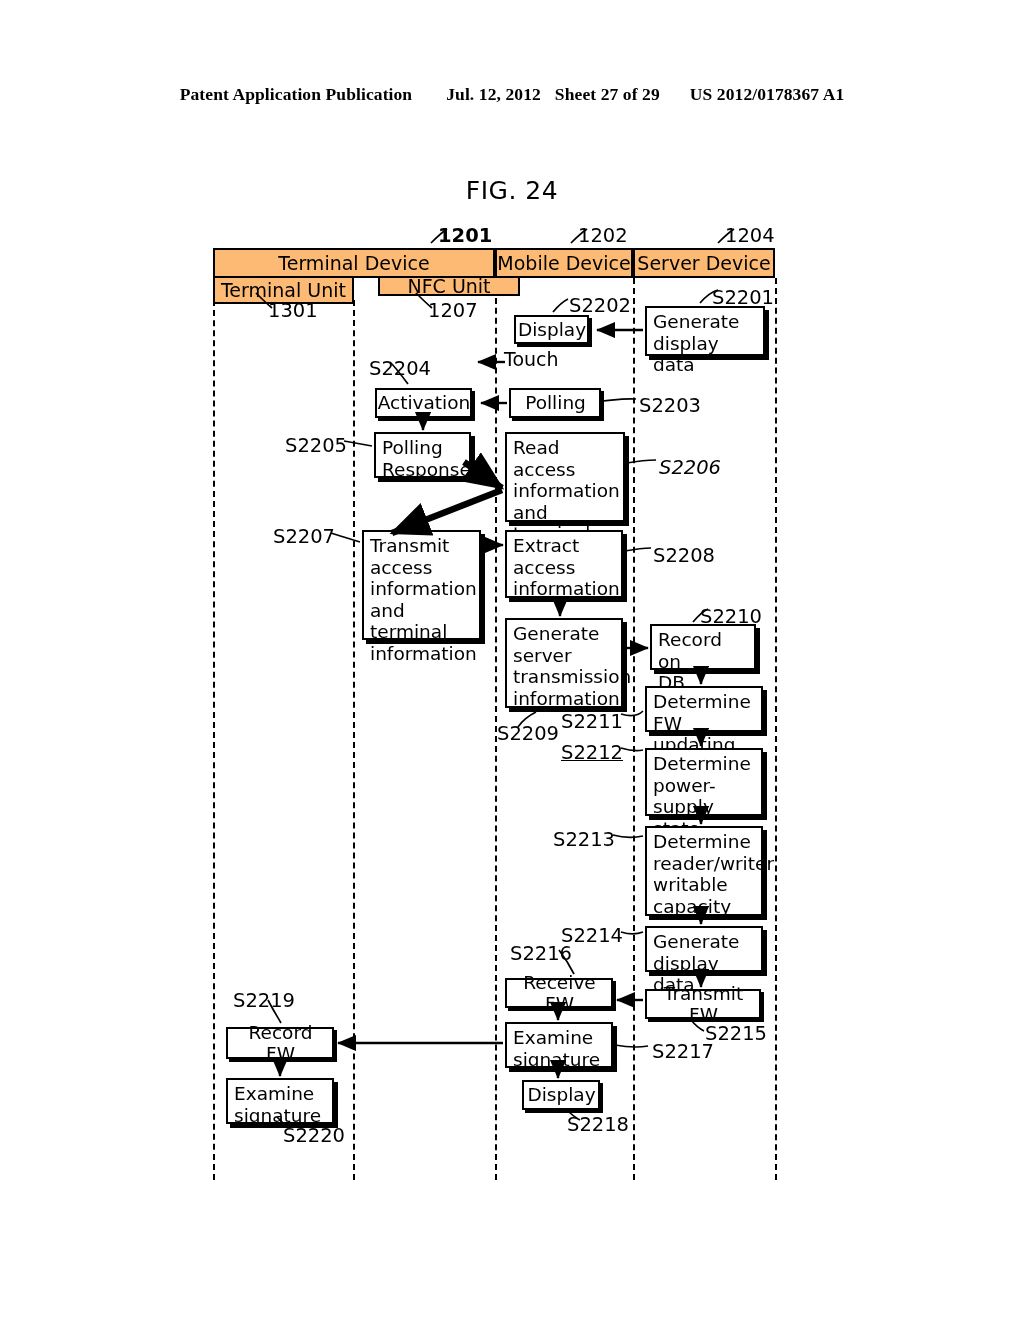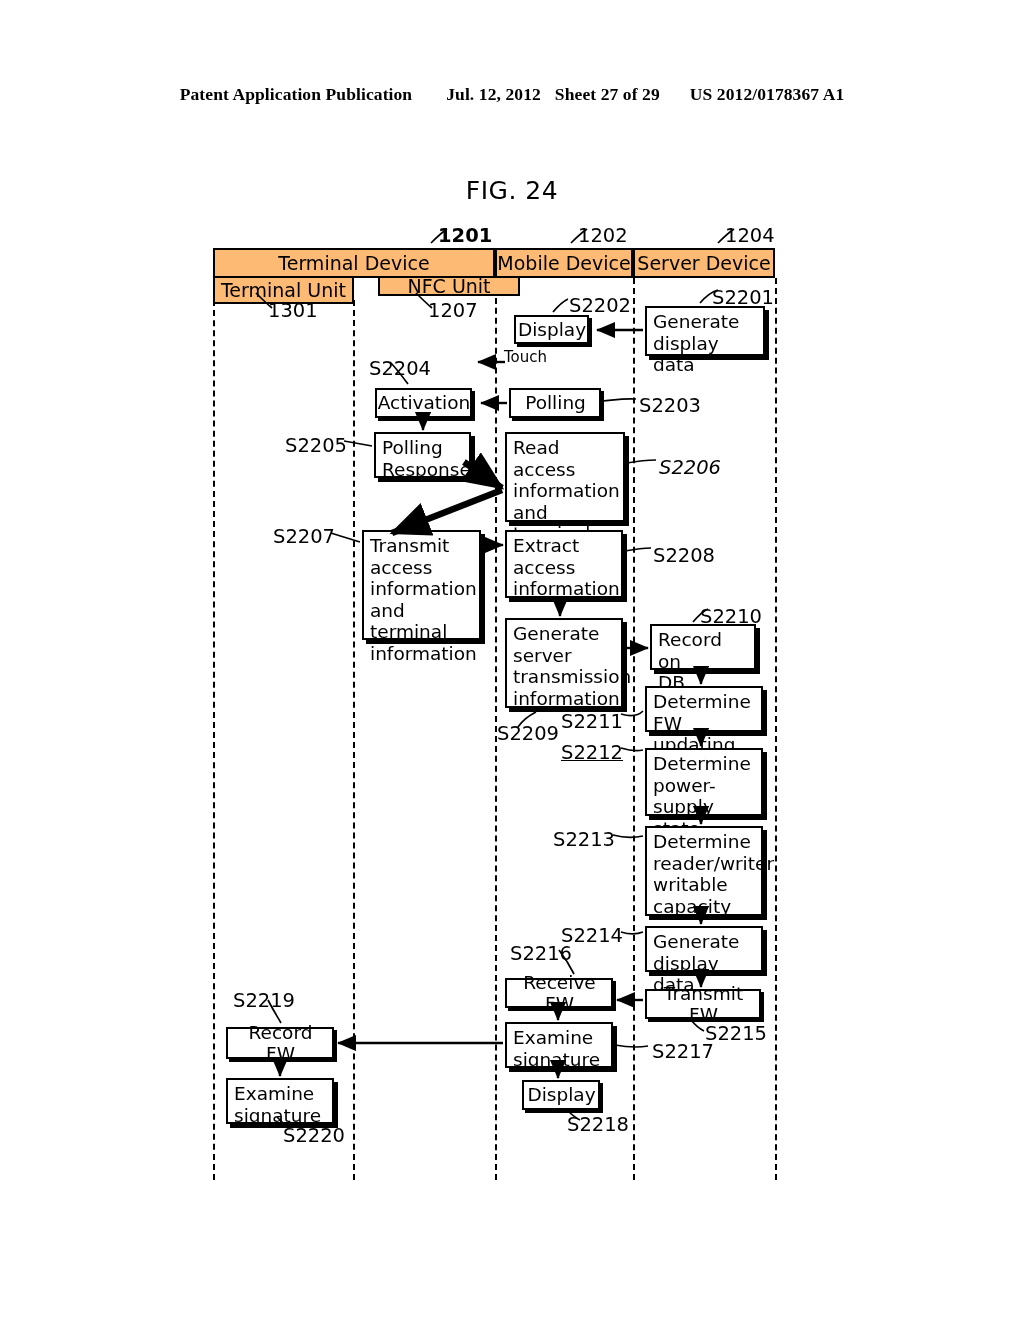--- a/index.html
+++ b/index.html
@@ -37,21 +37,21 @@
       background:#fff;font-size:18.5px;line-height:21.5px;
       padding:3px 5px 3px 6px;
       box-shadow:4px 4px 0 0 #000;}
   .box.center{display:flex;align-items:center;justify-content:center;text-align:center;}
   .box.thin{box-shadow:3px 3px 0 0 #000;}
 
   
   .ref{position:absolute;font-size:19.5px;white-space:nowrap;}
 
   
-  .plain{position:absolute;font-size:15px;white-space:nowrap;}
+  .plain{position:absolute;font-size:19px;white-space:nowrap;}
 
   svg.overlay{position:absolute;left:0;top:0;width:1024px;height:1320px;
       pointer-events:none;}
 </style>
 </head>
 <body>
 
 <div id="pub-header">
   <span>Patent Application Publication</span>
   <span class="hgap1"></span>

